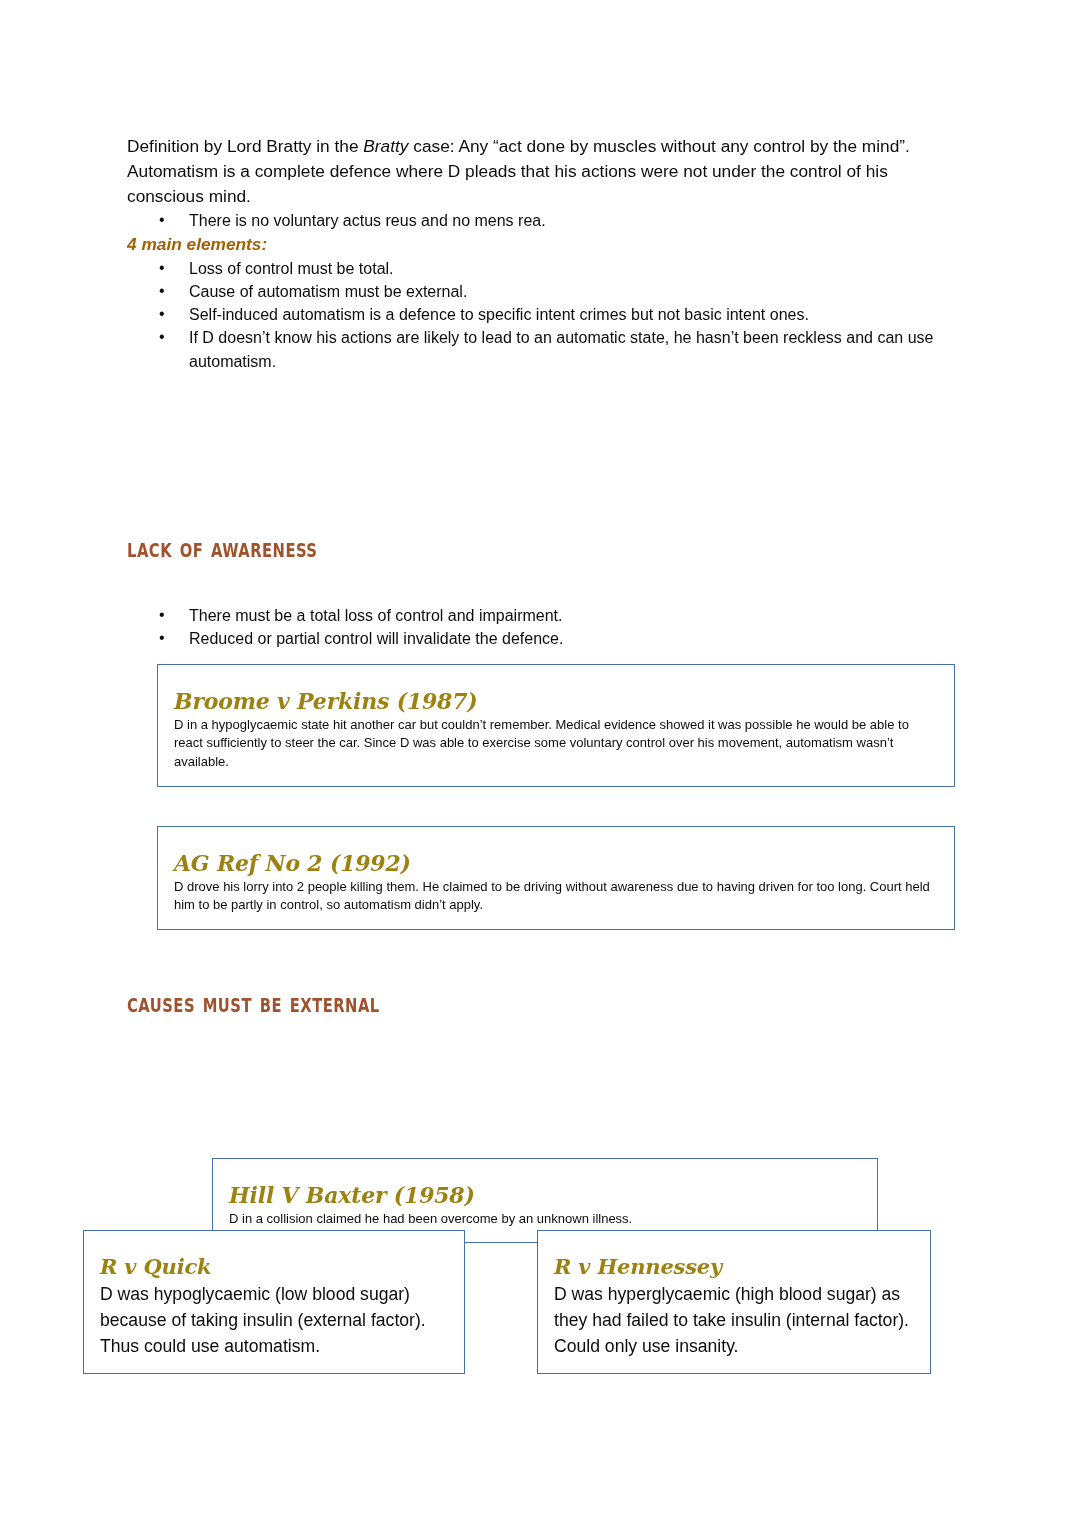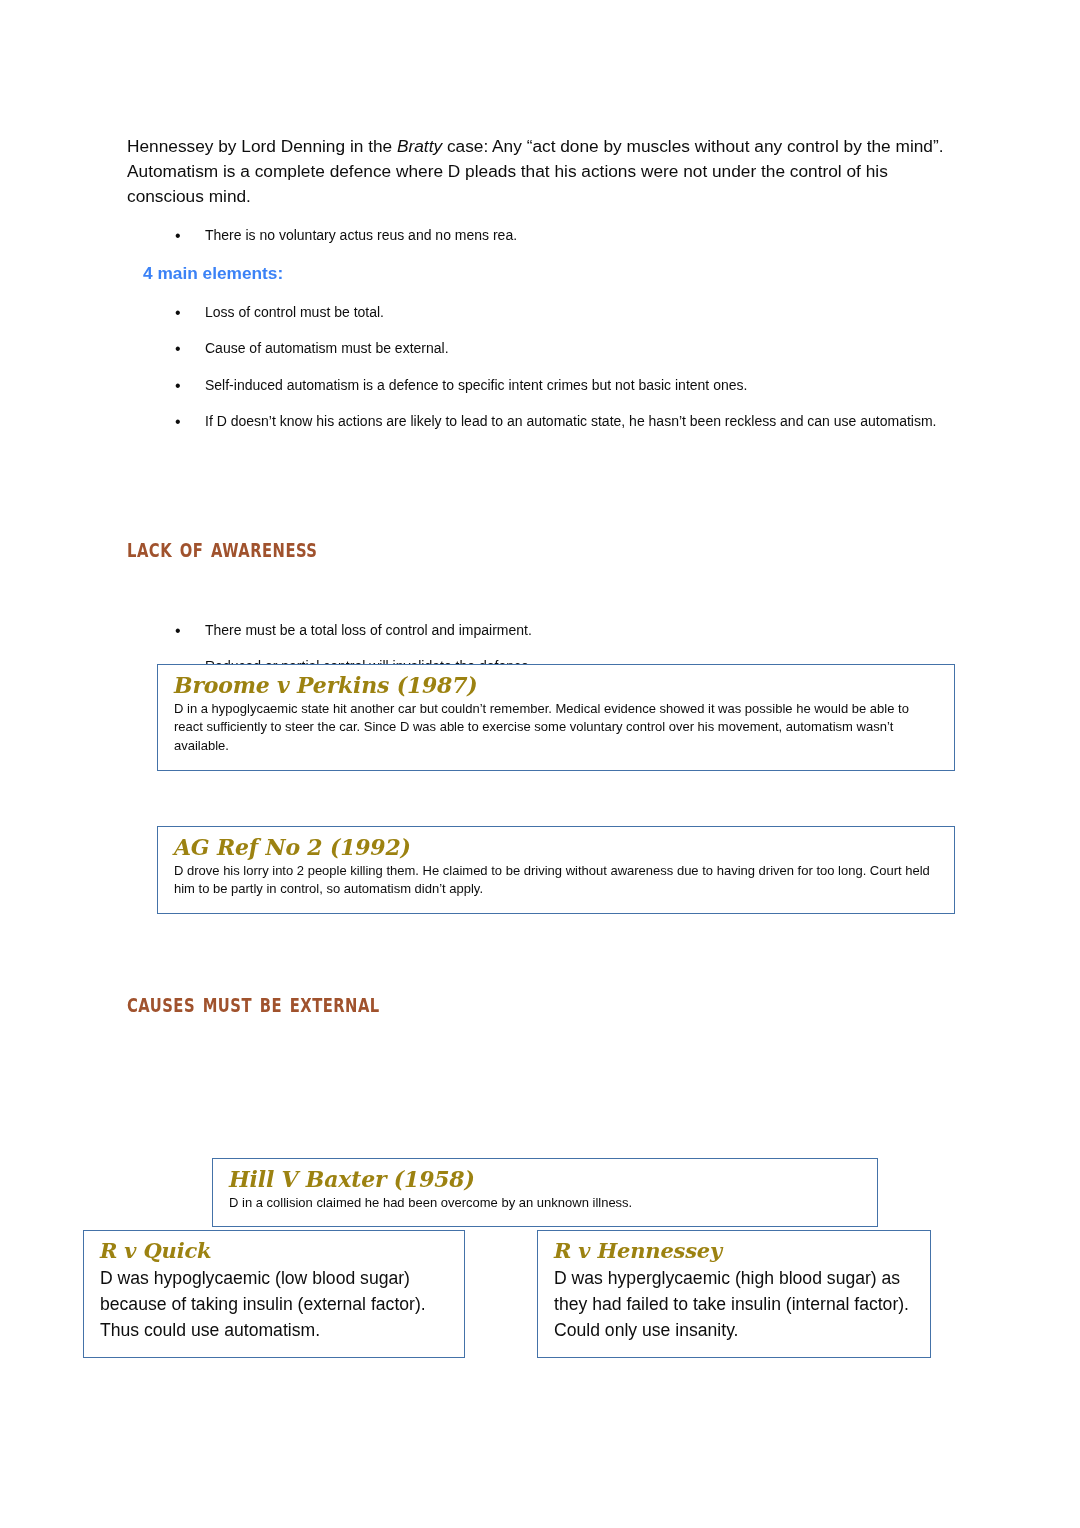--- a/index.html
+++ b/index.html
@@ -58,37 +58,38 @@
     line-height: 1.44;
     margin: 0;
     color: #0d0d0d;
     max-width: 820px;
   }
   .para i { font-style: italic; }
   .bold-italic {
     font-size: 17.3px;
     line-height: 1.44;
     font-weight: 700;
-    margin: 16px;
-    color: #3b82f6;
+    font-style: italic;
+    margin: 0;
+    color: #a16207;
   }
 
   
   ul.bullets {
     list-style: none;
     margin: 0;
     padding: 0;
   }
   ul.bullets > li {
     position: relative;
-    font-size: 14px;
+    font-size: 16px;
     line-height: 1.45;
     color: #0d0d0d;
     padding-left: 62px;
-    margin: 16px;
+    margin: 0;
     max-width: 880px;
   }
   ul.bullets > li::before {
     content: "\2022";
     position: absolute;
     left: 32px;
     top: -1px;
     font-size: 16px;
     line-height: 1.45;
     color: #0d0d0d;
@@ -96,21 +97,21 @@
   ul.bullets > li i { font-style: italic; }
   ul.bullets > li b { font-weight: 700; }
 
   ul.bullets.tight > li { padding-left: 64px; }
 
   
   .case-box {
     box-sizing: border-box;
     border: 1.6px solid #4472A8;
     background: #ffffff;
-    padding: 8px 16px 14px 16px;
+    padding: 24px 16px 14px 16px;
   }
   .case-title {
     font-family: "DejaVu Serif", "Liberation Serif", serif;
     font-size: 22px;
     font-weight: 700;
     font-style: italic;
     color: #9C8211;
     line-height: 1.12;
     margin: 0 0 2px 0;
     letter-spacing: -0.2px;
@@ -140,21 +141,21 @@
   .wide .case-body { font-size: 17.6px; line-height: 1.48; }
   .wide .case-title { font-size: 21px; }
 </style>
 </head>
 <body>
 
 <div class="page">
 
   <div class="blk" id="intro-block">
 
-    <p class="para"><span>Hennessey by Lord Denning in the </span><i>Bratty</i><span> case: Any “act done by muscles without any control by the mind”.</span></p>
+    <p class="para"><span>Definition by Lord Bratty in the </span><i>Bratty</i><span> case: Any “act done by muscles without any control by the mind”.</span></p>
 
     <p class="para">Automatism is a complete defence where D pleads that his actions were not under the control of his conscious mind.</p>
 
     <ul class="bullets">
       <li>There is no voluntary actus reus and no mens rea.</li>
     </ul>
 
     <p class="bold-italic">4 main elements:</p>
 
     <ul class="bullets">

